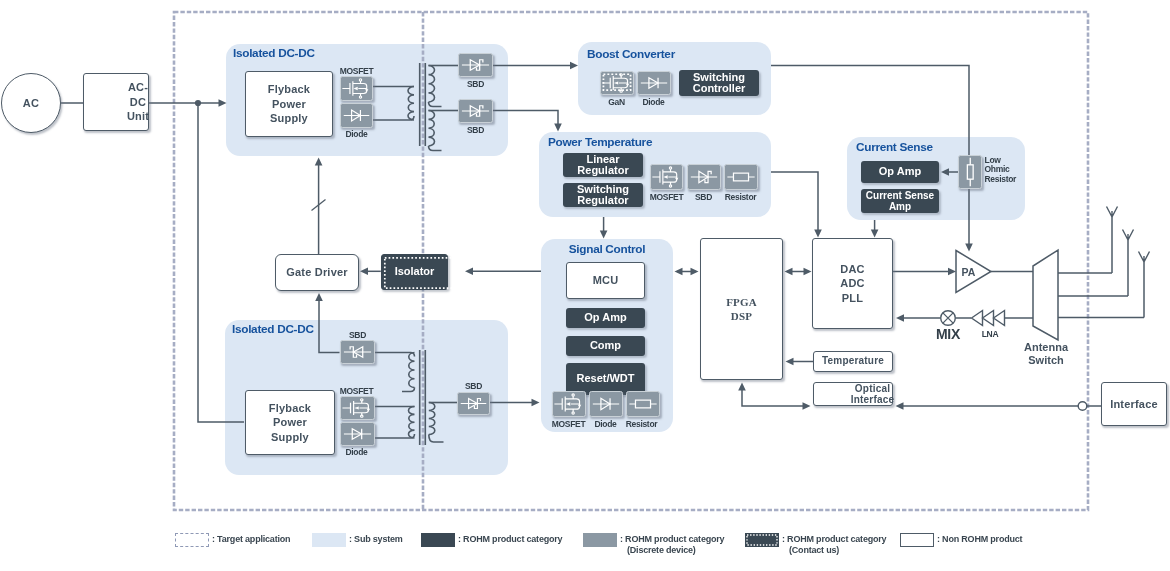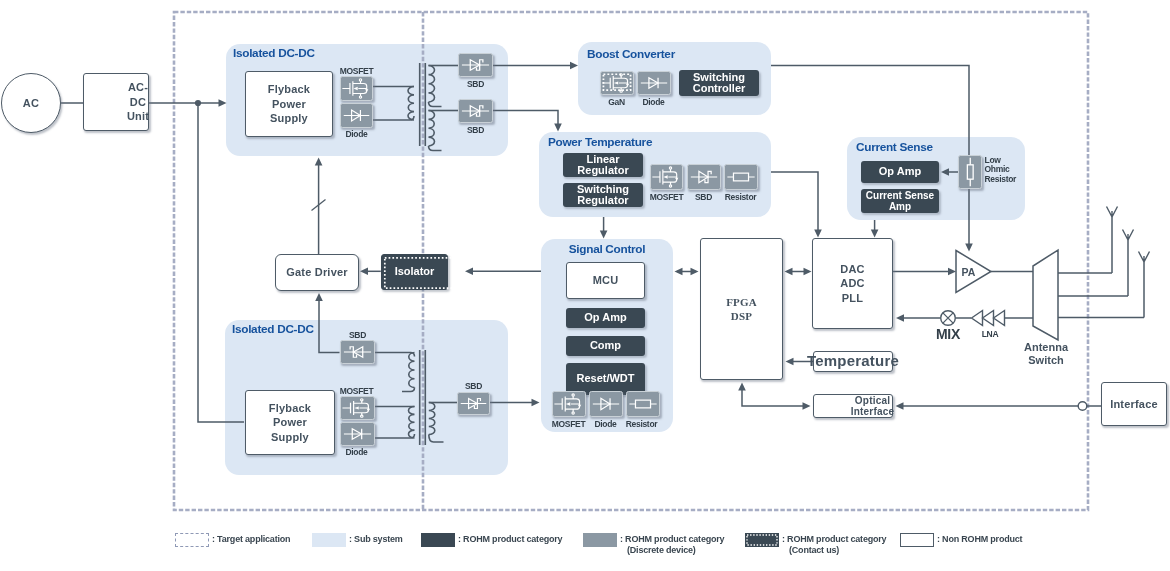--- a/index.html
+++ b/index.html
@@ -168,23 +168,23 @@
     <div class="wbox" style="left:245px;top:390px;width:90px;height:65px;">
       <span>Flyback<br>Power<br>Supply</span>
     </div>
     <div class="wbox" style="left:700px;top:238px;width:83px;height:142px;font-family:Liberation Serif, serif;">
       <span>FPGA<br>DSP</span>
     </div>
     <div class="wbox" style="left:812px;top:238px;width:81px;height:91px;">
       <span>DAC<br>ADC<br>PLL</span>
     </div>
     <div class="wbox" style="left:813px;top:351px;width:80px;height:21px;">
-      <span style="font-size:15px">Temperature</span>
-    </div>
-    <div class="wbox" style="left:813px;top:394px;width:80px;height:24px;padding-left:39px;">
+      <span style="font-size:10px">Temperature</span>
+    </div>
+    <div class="wbox" style="left:813px;top:382px;width:80px;height:24px;padding-left:39px;">
       <span style="font-size:10px;line-height:11px">Optical<br>Interface</span>
     </div>
     <div class="wbox" style="left:1101px;top:382px;width:66px;height:44px;">
       <span>Interface</span>
     </div>
     <div class="wbox circle" style="left:1px;top:73px;width:60px;height:60px">
       <span>AC</span>
     </div>
     <div class="dbox" style="left:679px;top:70px;width:80px;height:26px;">
       <span>Switching<br>Controller</span>

